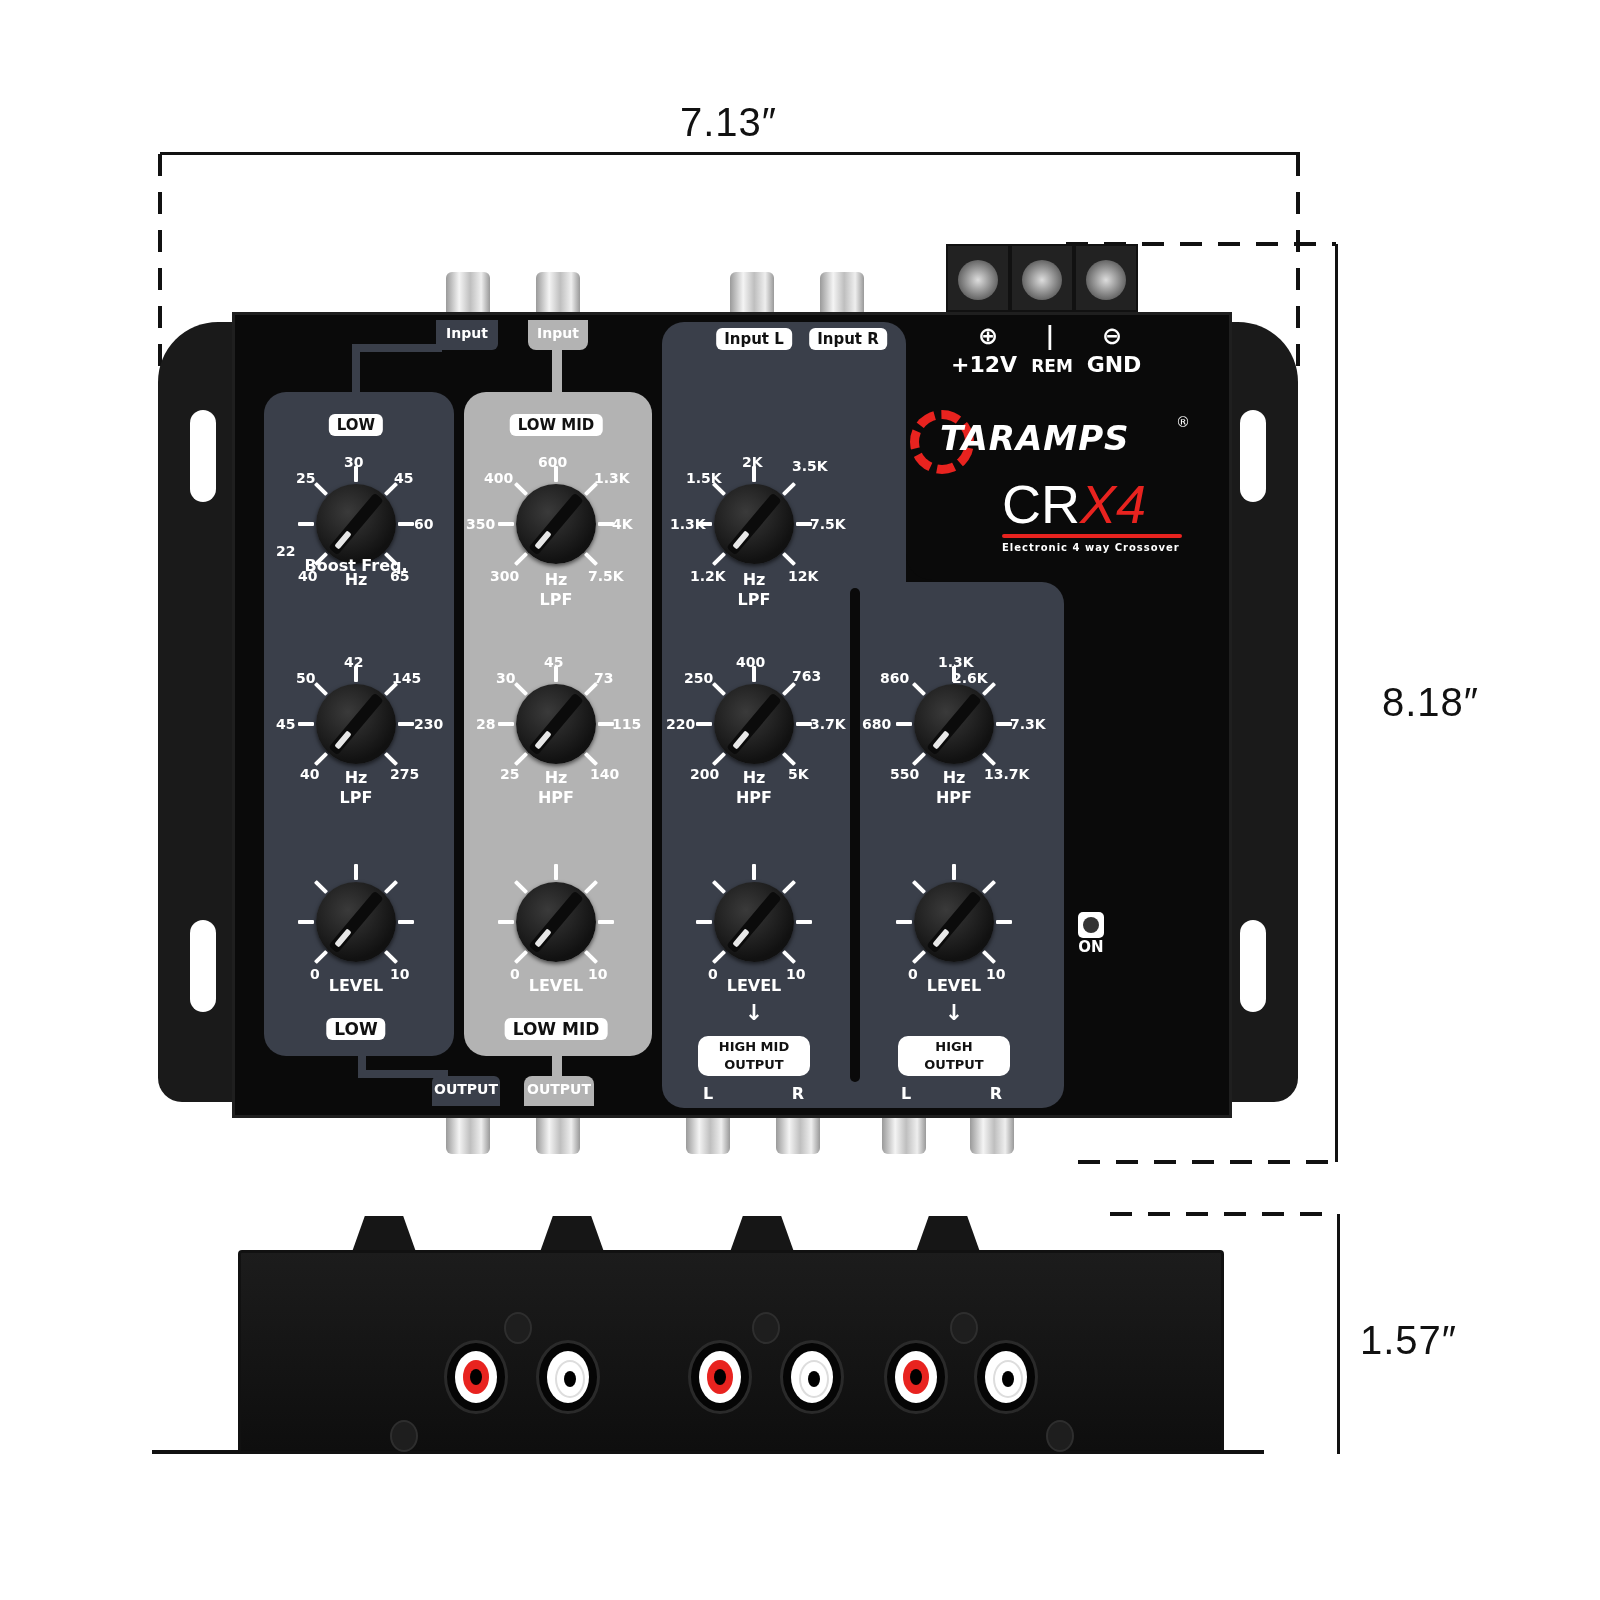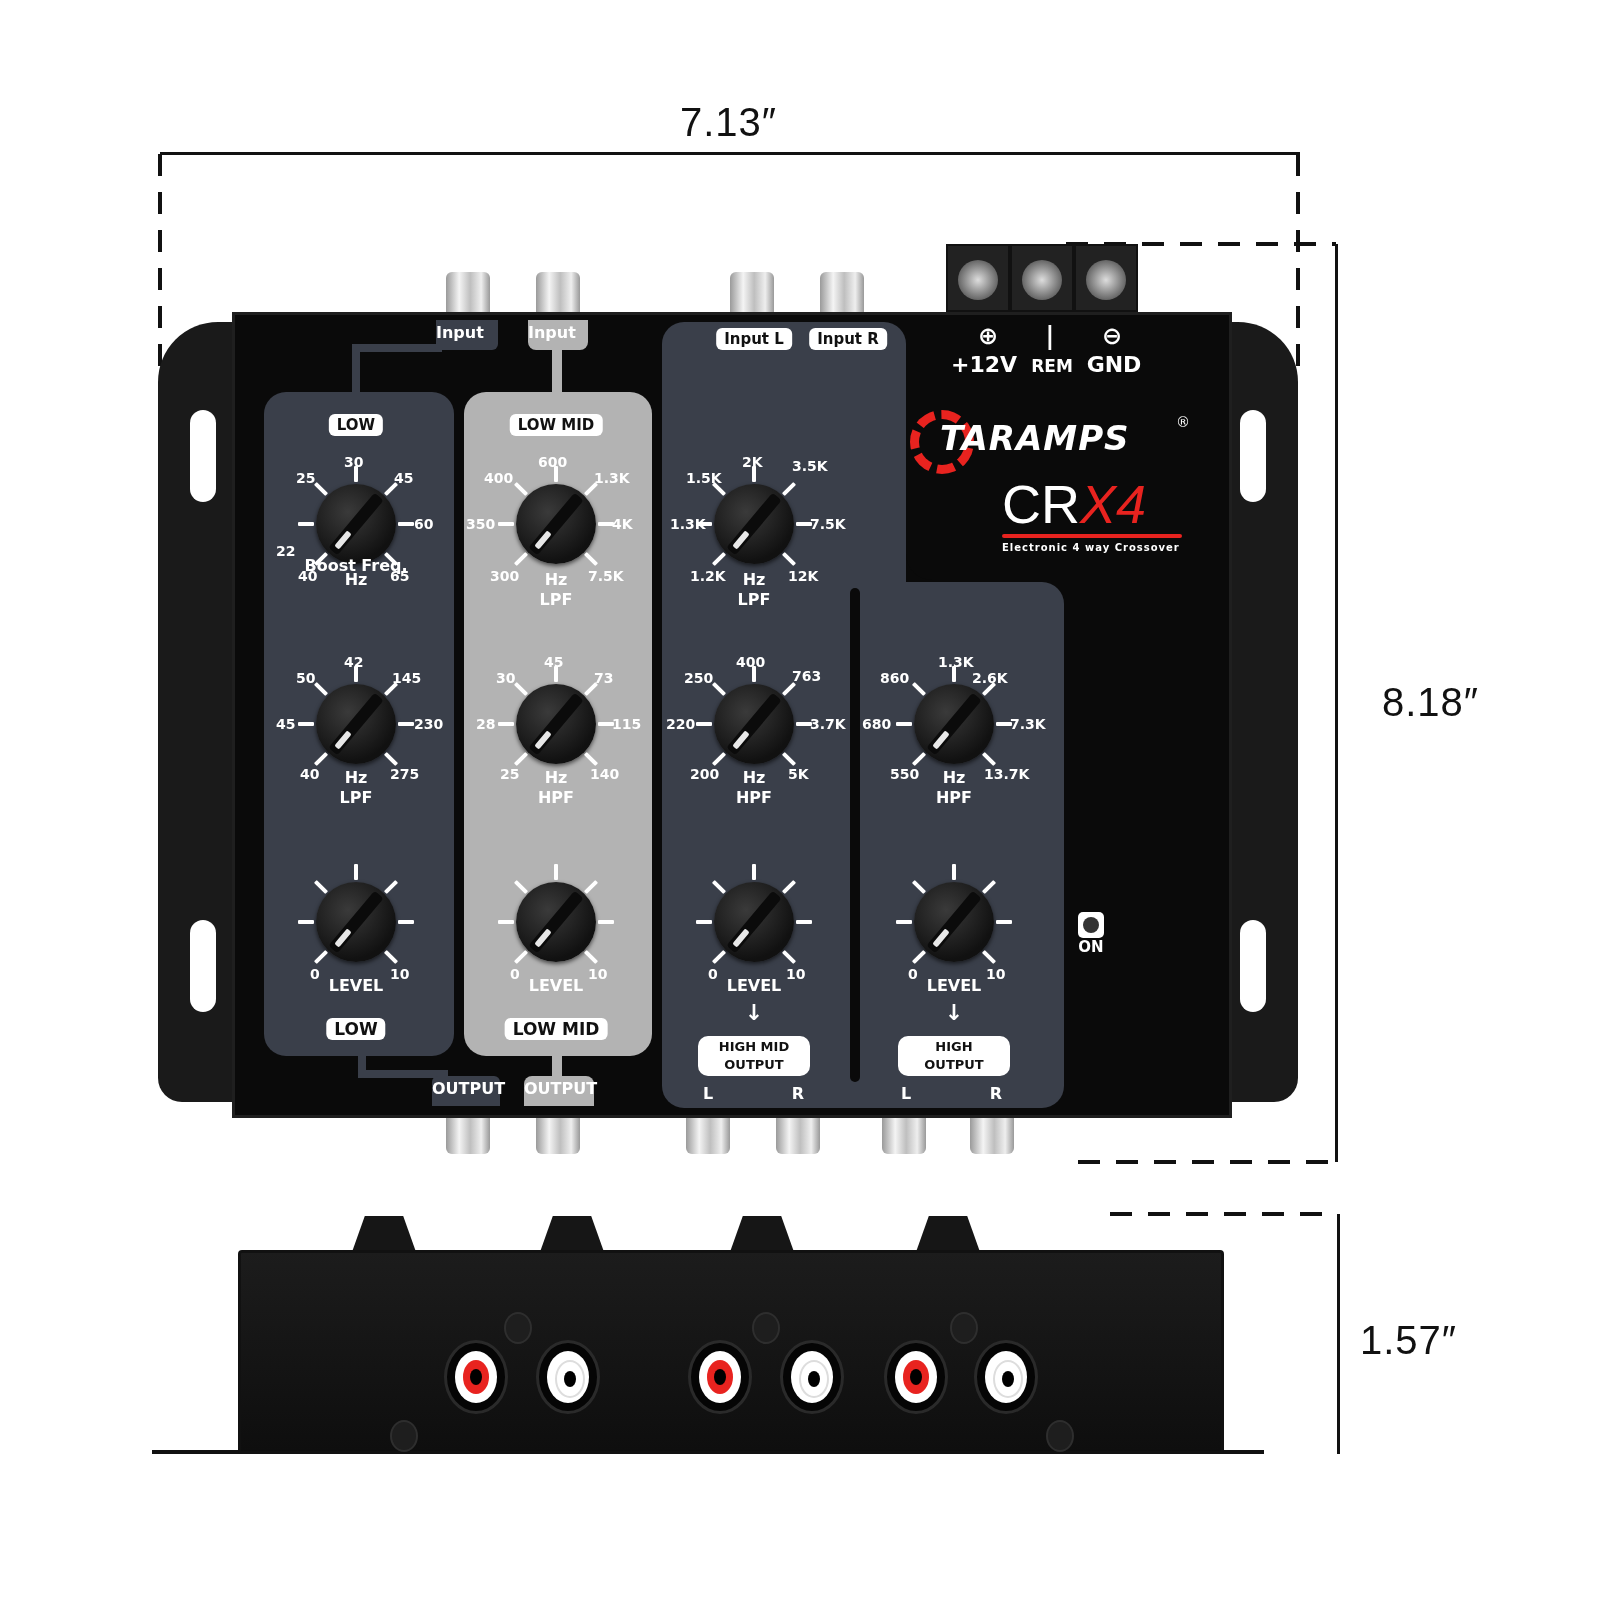--- a/index.html
+++ b/index.html
@@ -24,21 +24,21 @@
 
   .label-pill { position:absolute; background:#fff; color:#111; font-weight:bold; font-size:15px; border-radius:6px; text-align:center; line-height:22px; padding:0 8px; white-space:nowrap; transform:translateX(-50%); }
   .lbl { position:absolute; color:#fff; font-weight:bold; font-size:16px; white-space:nowrap; transform:translateX(-50%); }
   .lbl-sm { position:absolute; color:#fff; font-weight:bold; font-size:14px; white-space:nowrap; }
 
   .knob { position:absolute; width:80px; height:80px; border-radius:50%; background:radial-gradient(circle at 40% 35%, #3a3a3a, #111 70%); box-shadow:0 2px 4px rgba(0,0,0,0.6); }
   .knob .ridge { position:absolute; left:34px; top:4px; width:12px; height:72px; background:#0b0b0b; transform:rotate(40deg); border-radius:4px; }
   .knob .ptr { position:absolute; left:24px; top:46px; width:6px; height:20px; background:#e8e8e8; transform:rotate(40deg); border-radius:2px; }
   .tick { position:absolute; width:4px; height:16px; background:#fff; border-radius:1px; transform-origin:50% 50%; }
 
-  .tab { position:absolute; color:#fff; font-weight:bold; font-size:16px; line-height:26px; }
+  .tab { position:absolute; color:#fff; font-weight:bold; font-size:14px; text-align:center; line-height:26px; }
   .rca-top { position:absolute; width:44px; height:44px; background:linear-gradient(90deg,#9a9a9a,#f4f4f4 30%,#bfbfbf 55%,#eee 80%,#999); border-radius:6px 6px 0 0; }
   .rca-bot { position:absolute; width:44px; height:40px; background:linear-gradient(90deg,#9a9a9a,#f4f4f4 30%,#bfbfbf 55%,#eee 80%,#999); border-radius:0 0 6px 6px; }
 
   .terminal { position:absolute; top:244px; width:64px; height:68px; background:#222; border:2px solid #111; box-sizing:border-box; }
   .screw { position:absolute; left:10px; top:14px; width:40px; height:40px; border-radius:50%; background:radial-gradient(circle,#ddd,#777 60%,#333); }
 
   
   .side-body { position:absolute; left:238px; top:1250px; width:986px; height:204px; background:linear-gradient(180deg,#1c1c1c,#0e0e0e); border:3px solid #111; box-sizing:border-box; border-radius:4px; }
   .side-knob { position:absolute; top:1216px; width:64px; height:36px; background:#161616; clip-path:polygon(20% 0,80% 0,100% 100%,0 100%); }
   .jack-outer { position:absolute; width:64px; height:74px; border-radius:50%; background:#050505; border:3px solid #2a2a2a; box-sizing:border-box; }
@@ -262,21 +262,21 @@
 <div class="lbl" style="left:798px; top:1084px;">R</div>
 
 <div class="knob" style="left:914px; top:684px;">
     <div class="ridge"></div>
     <div class="ptr"></div>
   </div>
 <div class="lbl-sm" style="left:890px; top:766px;">550</div>
 <div class="lbl-sm" style="left:862px; top:716px;">680</div>
 <div class="lbl-sm" style="left:880px; top:670px;">860</div>
 <div class="lbl-sm" style="left:938px; top:654px;">1.3K</div>
-<div class="lbl-sm" style="left:972px; top:670px;">2.6K</div>
+<div class="lbl-sm" style="left:952px; top:670px;">2.6K</div>
 <div class="lbl-sm" style="left:1010px; top:716px;">7.3K</div>
 <div class="lbl-sm" style="left:984px; top:766px;">13.7K</div>
 <div class="lbl" style="left:954px; top:768px;">Hz</div>
 <div class="lbl" style="left:954px; top:788px;">HPF</div>
 
 <div class="knob" style="left:914px; top:882px;">
     <div class="ridge"></div>
     <div class="ptr"></div>
   </div>
 <div class="lbl-sm" style="left:908px; top:966px;">0</div>

